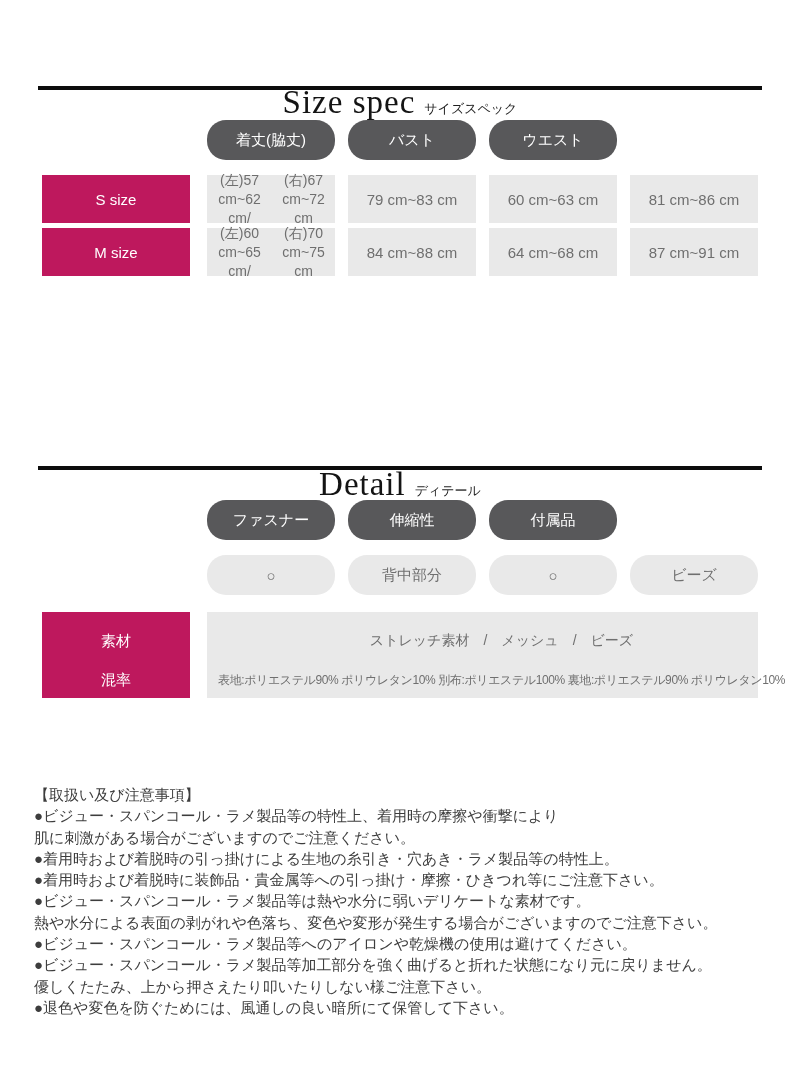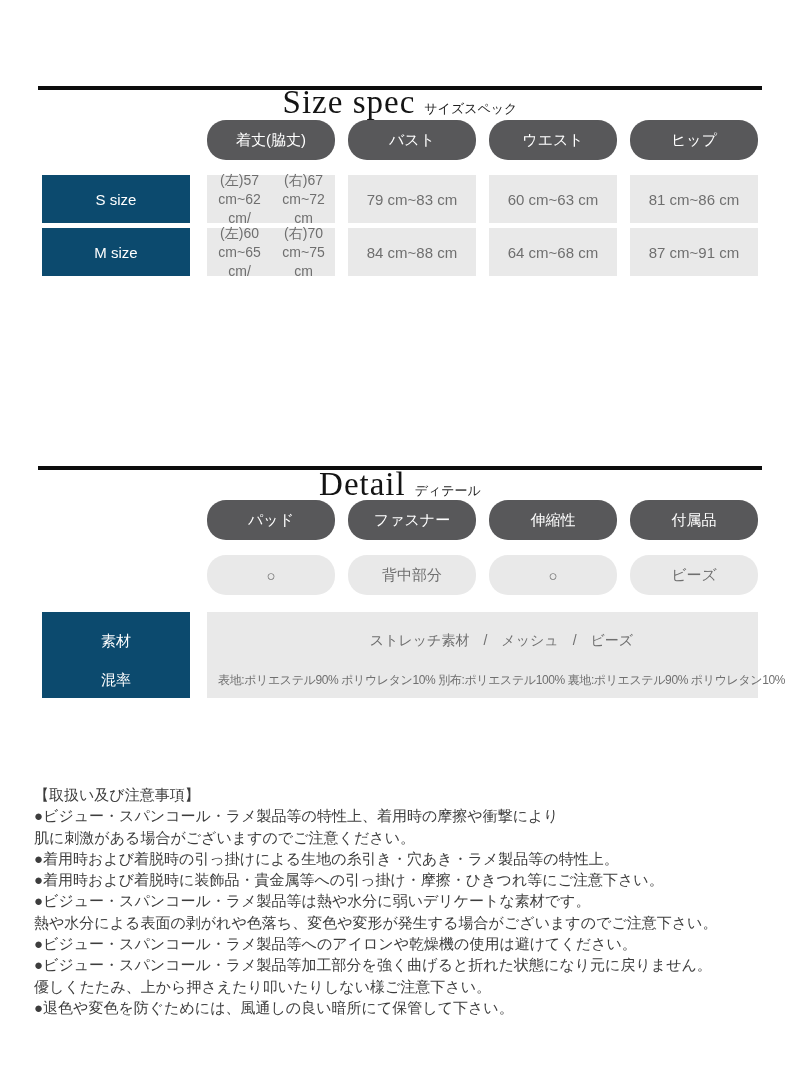--- a/index.html
+++ b/index.html
@@ -11,21 +11,21 @@
   .sec-title .en { font-family:"Liberation Serif","DejaVu Serif",serif; font-size:33px; letter-spacing:1px; }
   .sec-title .ja { font-family:"Liberation Serif","DejaVu Serif",serif; font-size:13px; margin-left:9px; color:#1f1f1f; }
 
   .rule { position:absolute; left:38px; width:724px; height:4px; background:#0d0d0d; }
 
   
   .grid-row { position:absolute; left:42px; display:grid;
               grid-template-columns:152px 128px 128px 128px 128px; column-gap:13px; }
   .hcell { background:#58585a; color:#ffffff; display:flex; align-items:center; justify-content:center;
            font-size:15px; }
-  .lcell { background:#0c4a6e; color:#ffffff; display:flex; align-items:center; justify-content:center;
+  .lcell { background:#be185d; color:#ffffff; display:flex; align-items:center; justify-content:center;
            font-size:15px; width:148px; justify-self:start; }
   .dcell { background:#e9e9e9; color:#6f6f6f; display:flex; align-items:center; justify-content:center;
            font-size:15px; text-align:center; }
   .dcell.two-line { flex-direction:row; font-size:14px; line-height:19px; }
   .dcell.wide { grid-column:2 / 6;padding-left:38px; }
   .dcell.small { font-size:12px; letter-spacing:-0.4px; white-space:nowrap; }
   .dcell.material { font-size:14px; }
   .h40 { height:40px;border-radius:19px; } .h42 { height:58px; } .h44 { height:36px; } .h48 { height:48px; }
   .spacer { }
 
@@ -42,21 +42,20 @@
   <header class="sec-title" style="top:40px">
     <span class="en">Size spec</span><span class="ja">サイズスペック</span>
   </header>
   <div class="rule" style="top:86px"></div>
 
   <div class="grid-row" style="top:120px">
     <div class="spacer"></div>
     <div class="hcell h40">着丈(脇丈)</div>
     <div class="hcell h40">バスト</div>
     <div class="hcell h40">ウエスト</div>
-    <div class="hcell h40">ヒップ</div>
   </div>
 
   <div class="grid-row" style="top:175px">
     <div class="lcell h48">S size</div>
     <div class="dcell two-line h48">
       <div>(左)57 cm~62 cm/</div>
       <div>(右)67 cm~72 cm</div>
     </div>
     <div class="dcell h48">79 cm~83 cm</div>
     <div class="dcell h48">60 cm~63 cm</div>
@@ -74,21 +73,20 @@
     <div class="dcell h48">87 cm~91 cm</div>
   </div>
 
   <header class="sec-title" style="top:422px">
     <span class="en">Detail</span><span class="ja">ディテール</span>
   </header>
   <div class="rule" style="top:466px"></div>
 
   <div class="grid-row" style="top:500px">
     <div class="spacer"></div>
-    <div class="hcell h40">パッド</div>
     <div class="hcell h40">ファスナー</div>
     <div class="hcell h40">伸縮性</div>
     <div class="hcell h40">付属品</div>
   </div>
 
   <div class="grid-row" style="top:555px">
     <div class="spacer"></div>
     <div class="dcell h40">○</div>
     <div class="dcell h40">背中部分</div>
     <div class="dcell h40">○</div>

